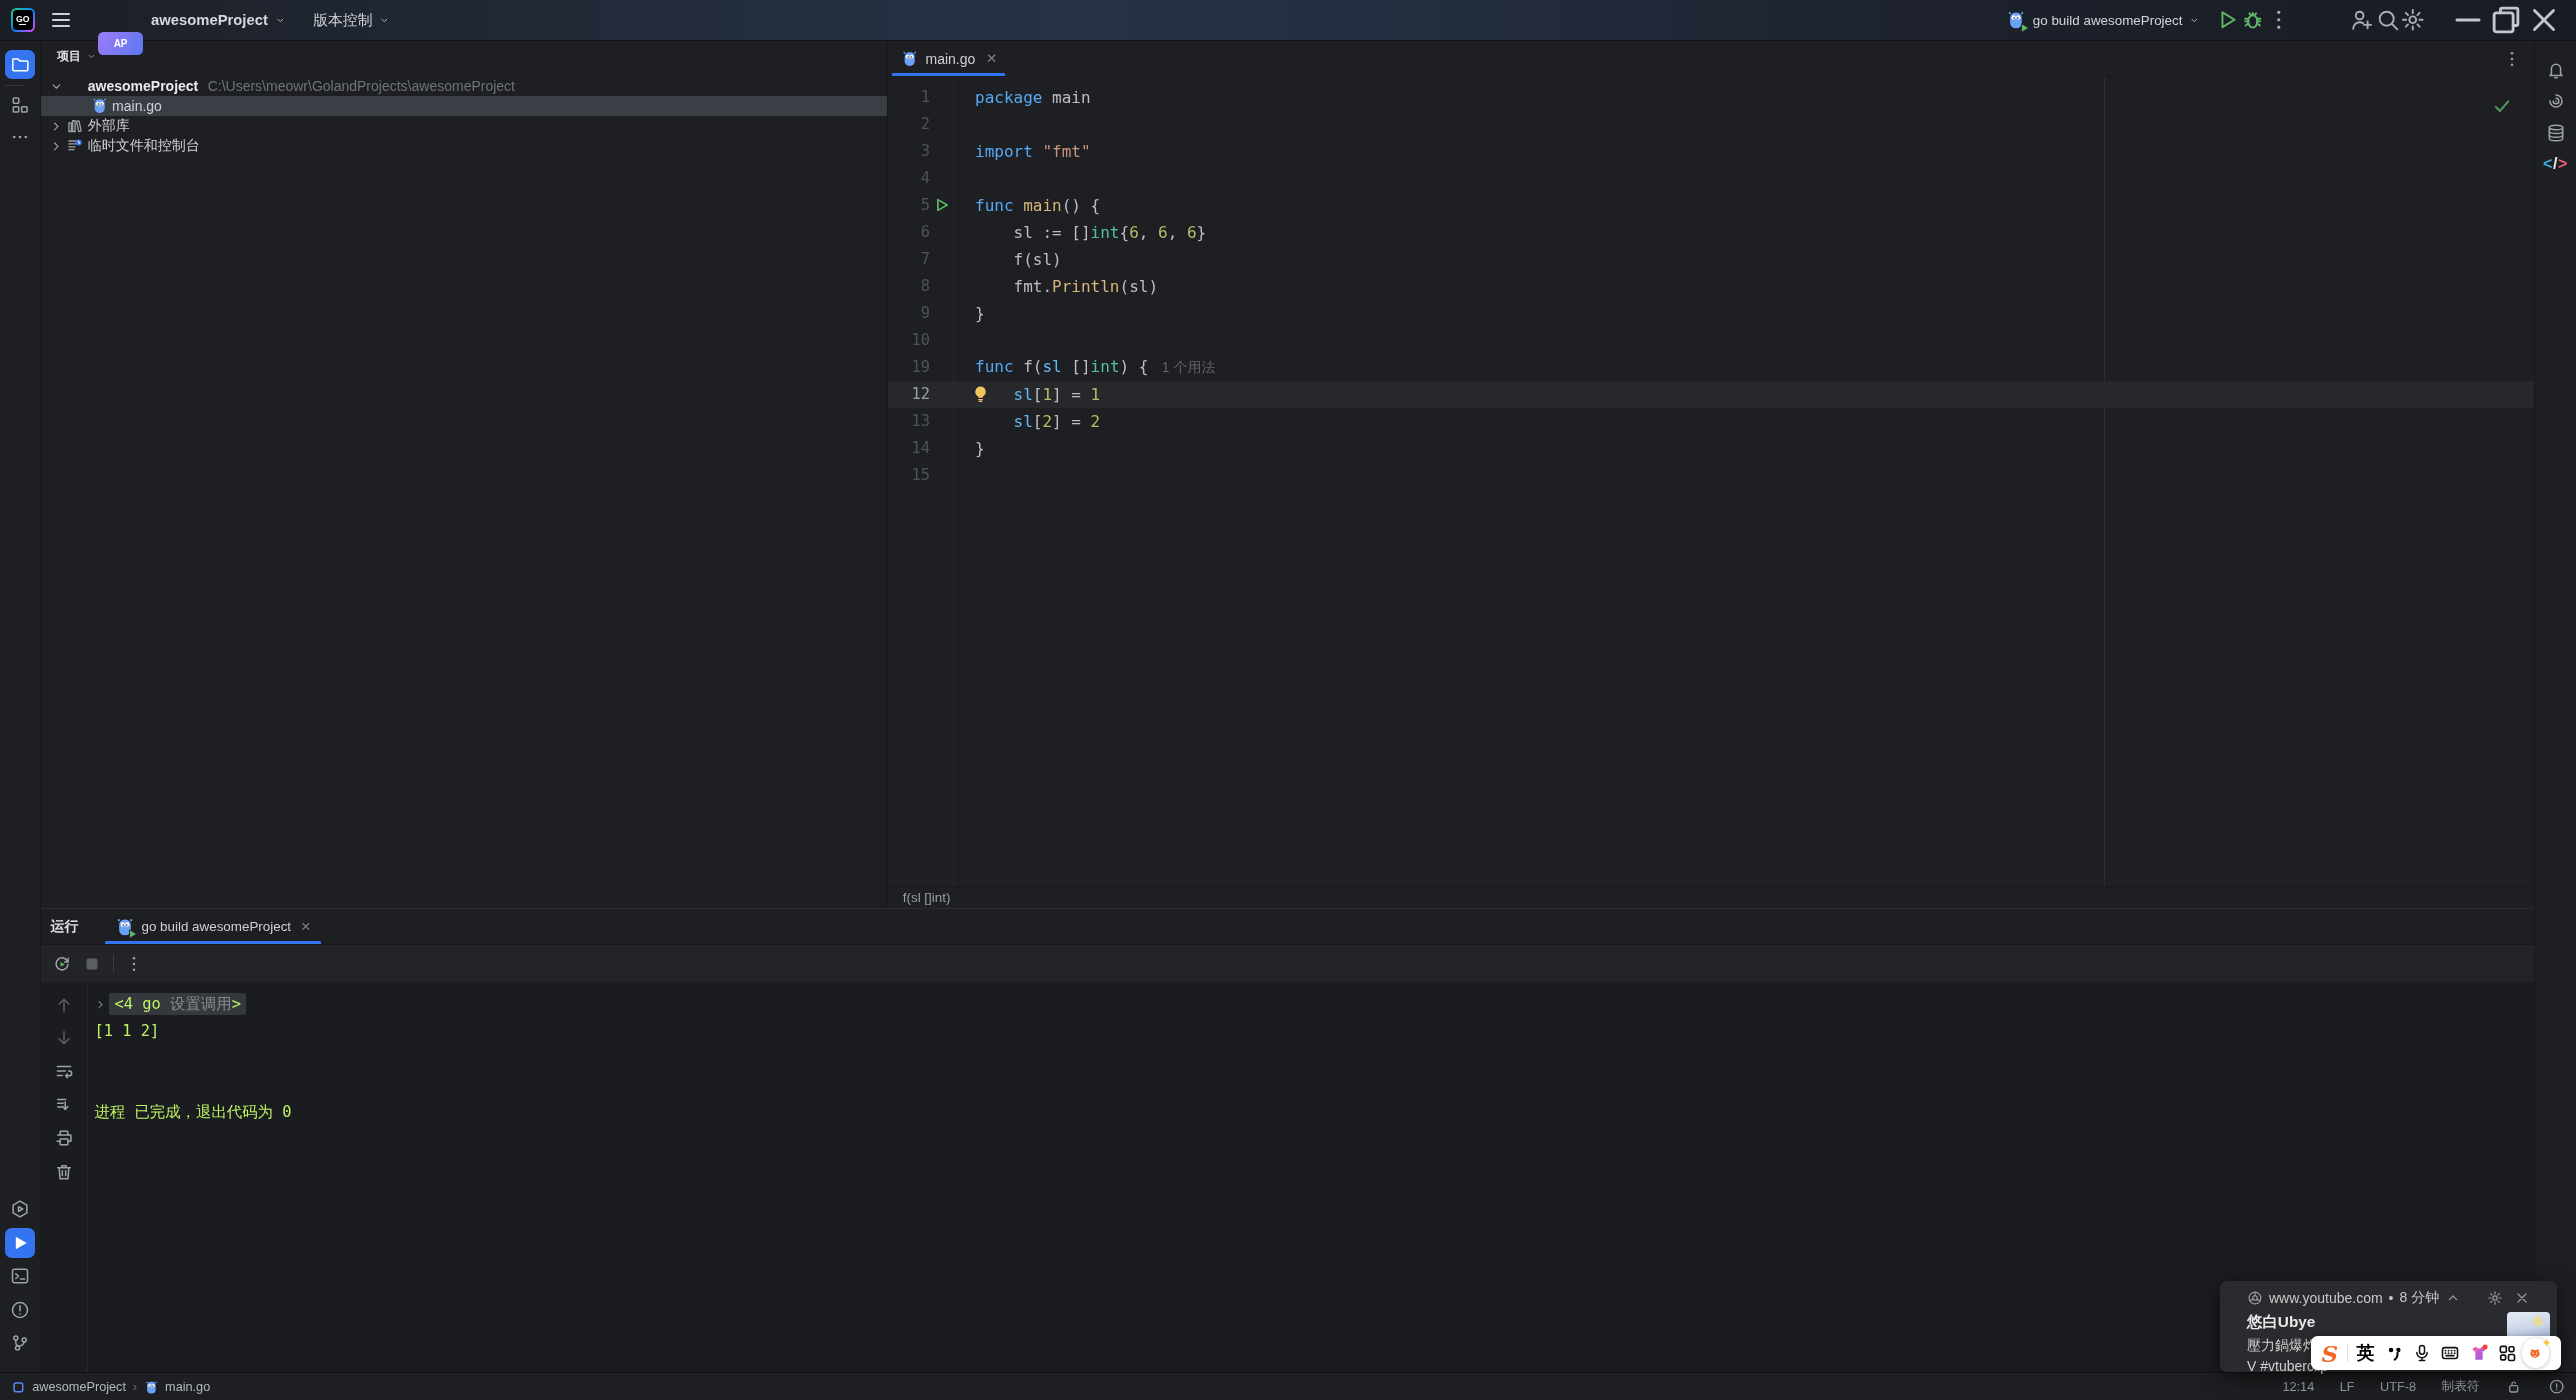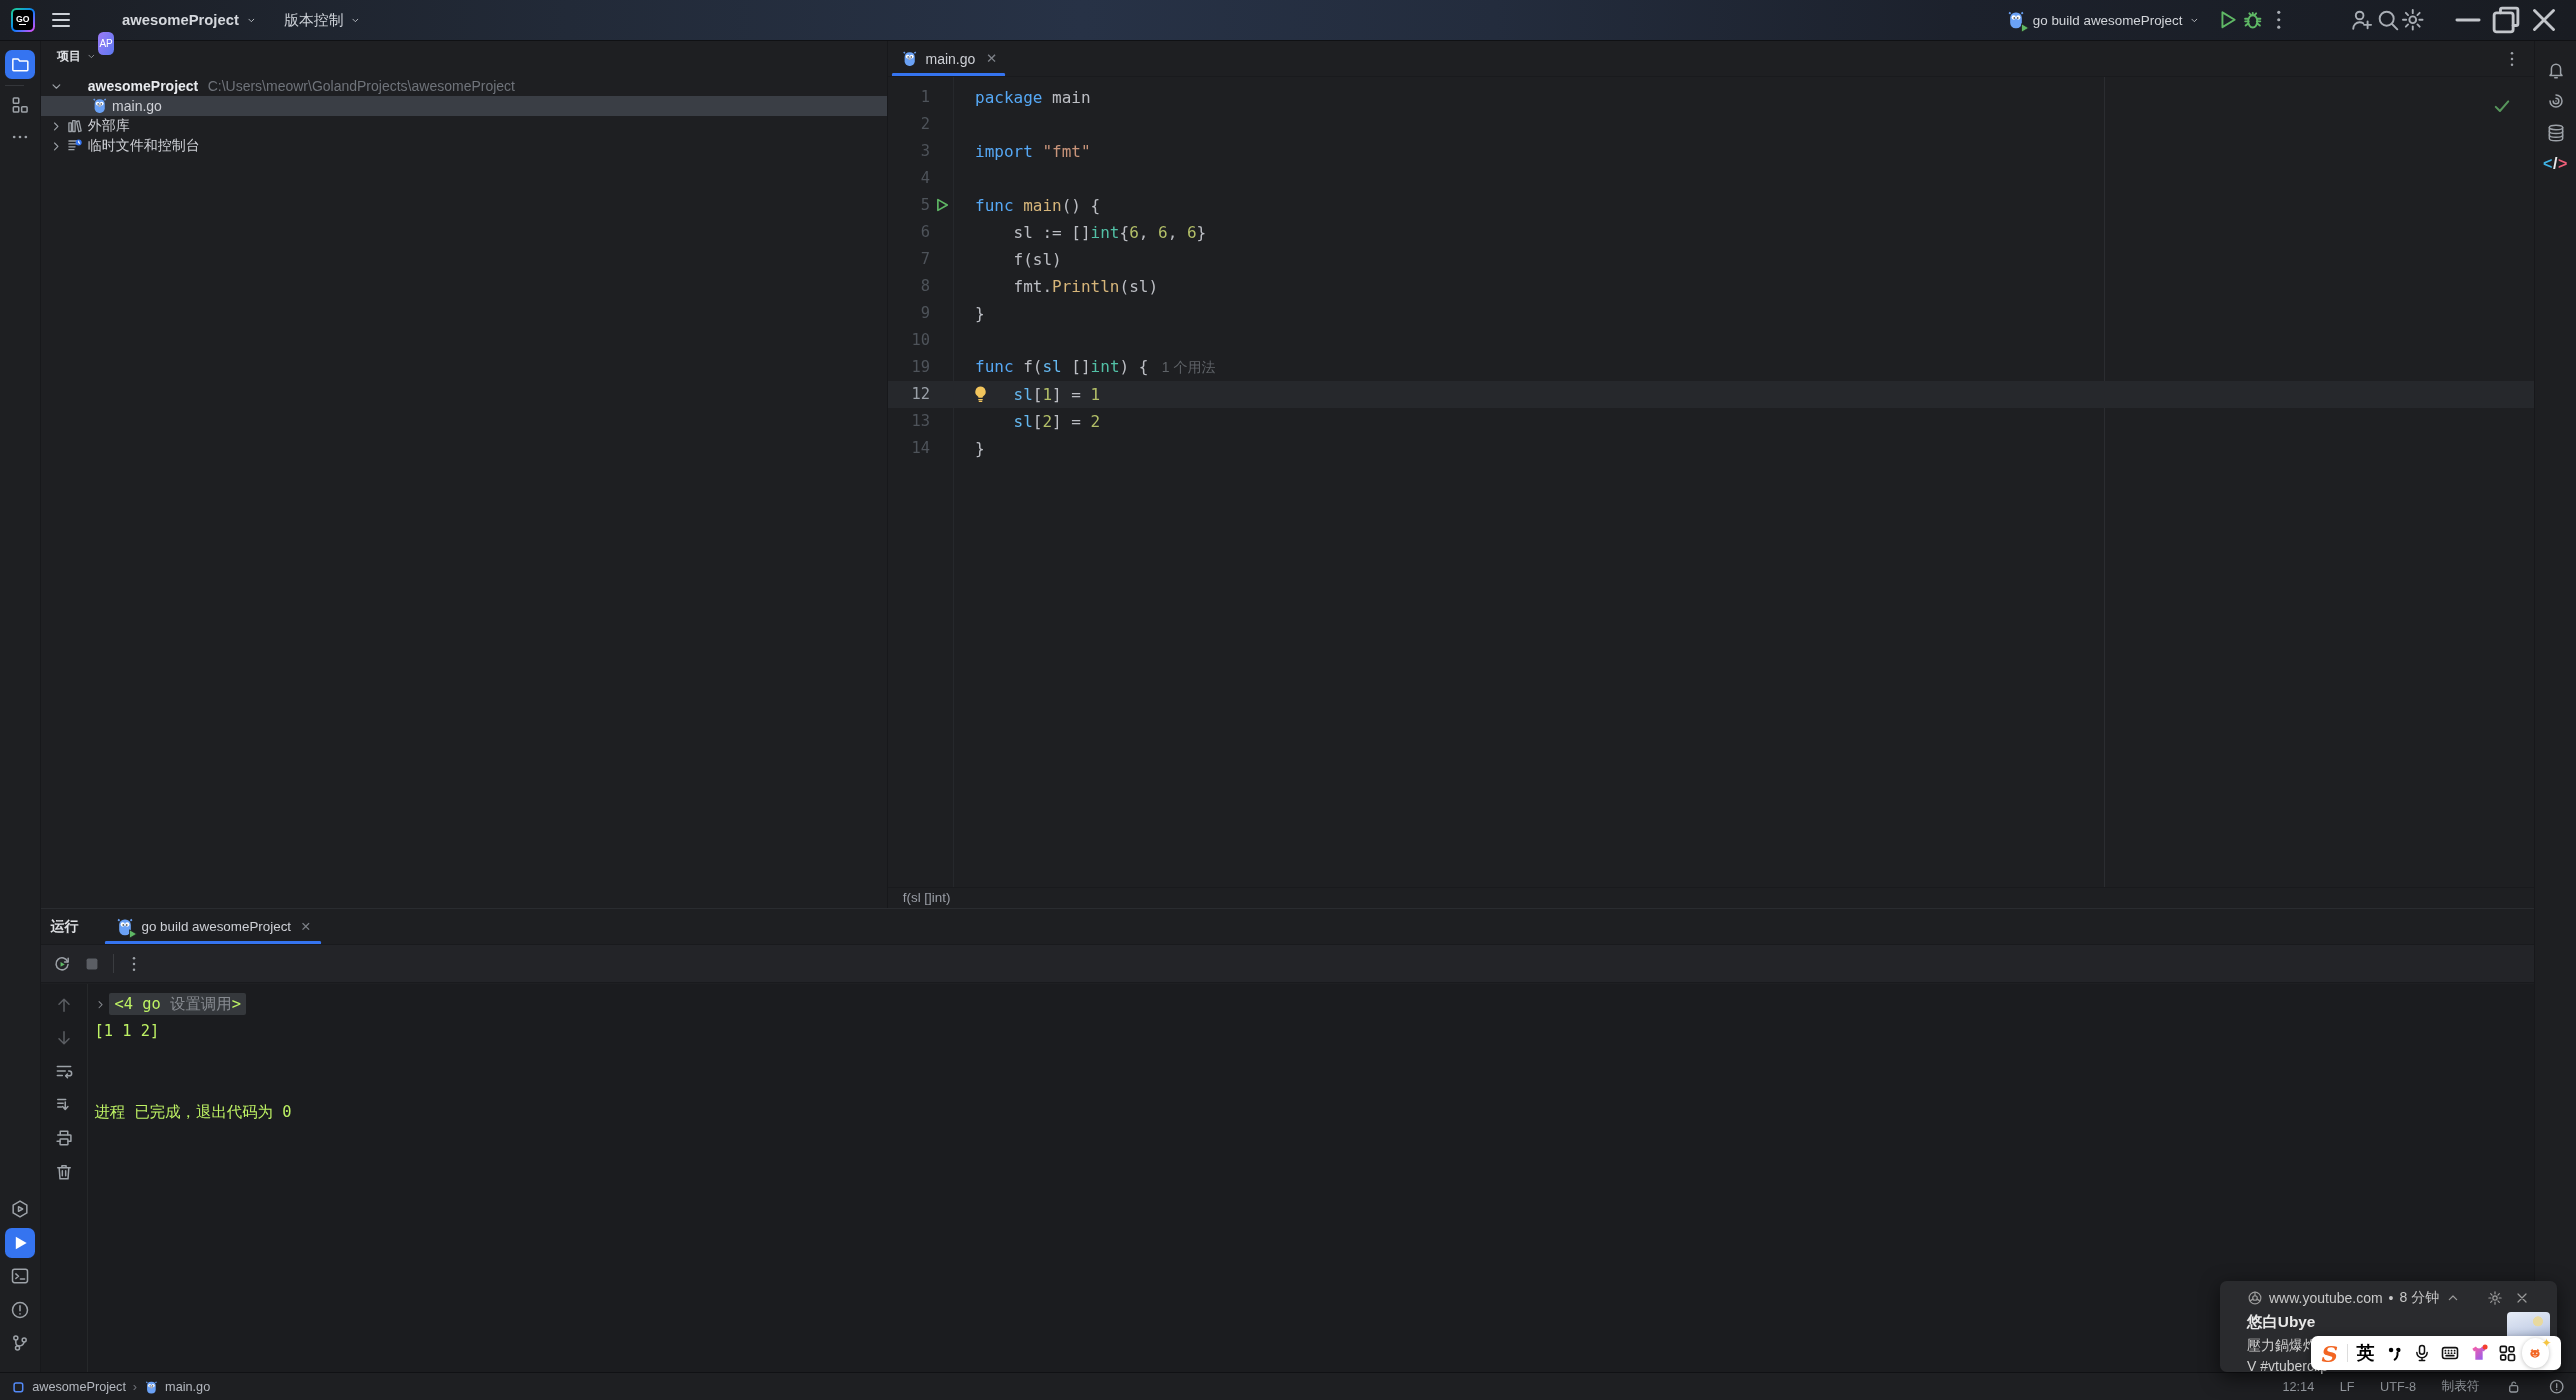--- a/index.html
+++ b/index.html
@@ -23,23 +23,23 @@
   }
   .tb-left { display:flex; align-items:center; padding-left:10.7px; gap:0; }
   .logo { width:24px; height:24px; border-radius:5.4px; padding:2px;
     background:linear-gradient(135deg,#21d789 0%,#087cfa 52%,#f14af7 100%); }
   .logo-in { width:100%; height:100%; background:#000; border-radius:3.4px;
     display:flex; flex-direction:column; align-items:center; justify-content:center; }
   .logo-in b { font-size:8.7px; color:#fff; letter-spacing:0; line-height:8px; }
   .logo-in i { display:block; width:7.4px; height:1.3px; background:#fff; margin-top:1.3px; }
   .hamburger { margin-left:17.4px; width:27px; height:27px; display:flex; flex-direction:column; justify-content:center; gap:4px; cursor:pointer; }
   .hamburger span { display:block; width:18px; height:1.7px; background:#ced2d8; border-radius:1.3px; }
-  .ap-badge { margin-left:19px; width:16px; height:23px; border-radius:5.4px;
+  .ap-badge { margin-left:19px; width:45px; height:23px; border-radius:5.4px;
     background:linear-gradient(120deg,#9d7bf7 0%,#5c78f0 100%);
-    color:#fff; font-weight:400; font-size:10px; display:flex; align-items:center; justify-content:center;margin-top:47px; }
+    color:#fff; font-weight:700; font-size:10px; display:flex; align-items:center; justify-content:center;margin-top:47px; }
   .tb-btn { display:flex; align-items:center; gap:6.7px; color:#d5d8dd; font-size:14.8px; cursor:pointer; }
   .tb-proj { margin-left:8px; font-weight:600; }
   .tb-vcs { margin-left:28px; font-weight:400; color:#ced2d8; }
   .chev { width:10.7px; height:10.7px; }
   .tb-right { margin-left:auto; display:flex; align-items:center; padding-right:13.4px; }
   .runcfg { display:flex; align-items:center; gap:6.7px; color:#d2d5da; font-size:13.4px; cursor:pointer; }
   .tb-ic { width:25.5px; height:25.5px; display:flex; align-items:center; justify-content:center; color:#a9aeb5; cursor:pointer; position:relative; }
   .tb-ic.green { color:#5fb865; }
   .winctl { display:flex; align-items:center; margin-left:23px; }
   .winctl .tb-ic { width:38px; color:#c3c6cb; }
@@ -551,20 +551,25 @@
         <div class="cl">
           <span class="ln">13</span>
           <span class="gslot"></span>
           <span class="ctext"><span class="tk-pl">    </span><span class="tk-param">sl</span><span class="tk-pl">[</span><span class="tk-num">2</span><span class="tk-pl">] = </span><span class="tk-num">2</span></span>
         </div>
         <div class="cl">
           <span class="ln">14</span>
           <span class="gslot"></span>
           <span class="ctext"><span class="tk-pl">}</span></span>
         </div>
+        <div class="cl">
+          <span class="ln">15</span>
+          <span class="gslot"></span>
+          <span class="ctext"></span>
+        </div>
       </div>
     <span class="echeck"><svg viewBox="0 0 24 24" fill="none">
           <path d="M4.5 13l5 5L19.5 6.5" stroke="#57965c" stroke-width="2.4" stroke-linecap="round" stroke-linejoin="round"></path>
         </svg></span>
   </div>
   <div class="crumbs">
     <span>f(sl []int)</span>
   </div>
 </section>
 

